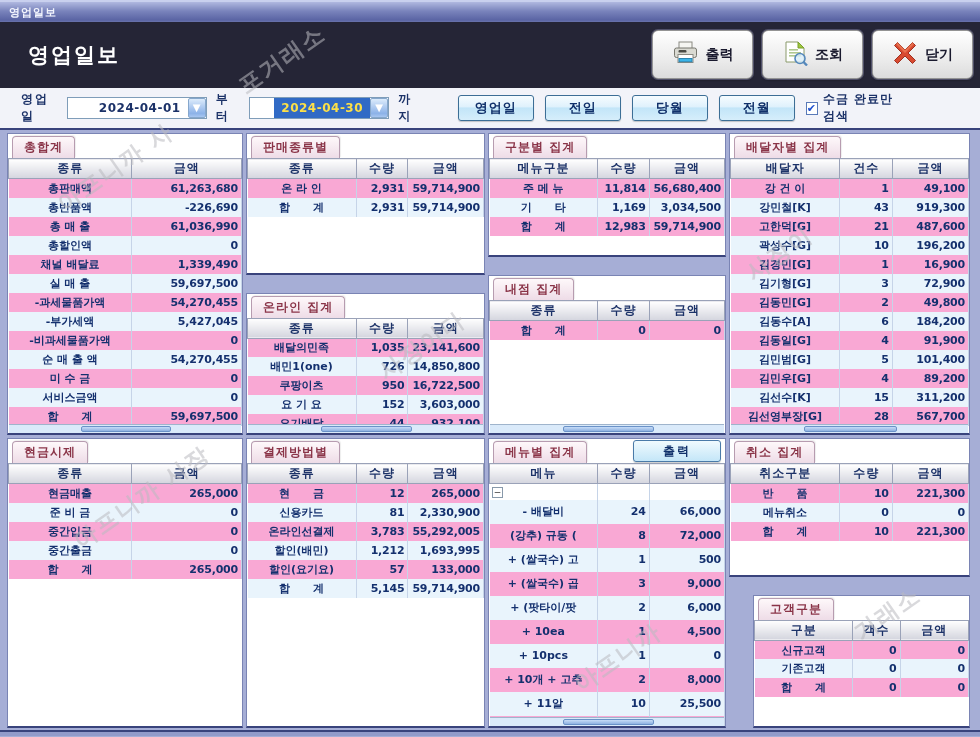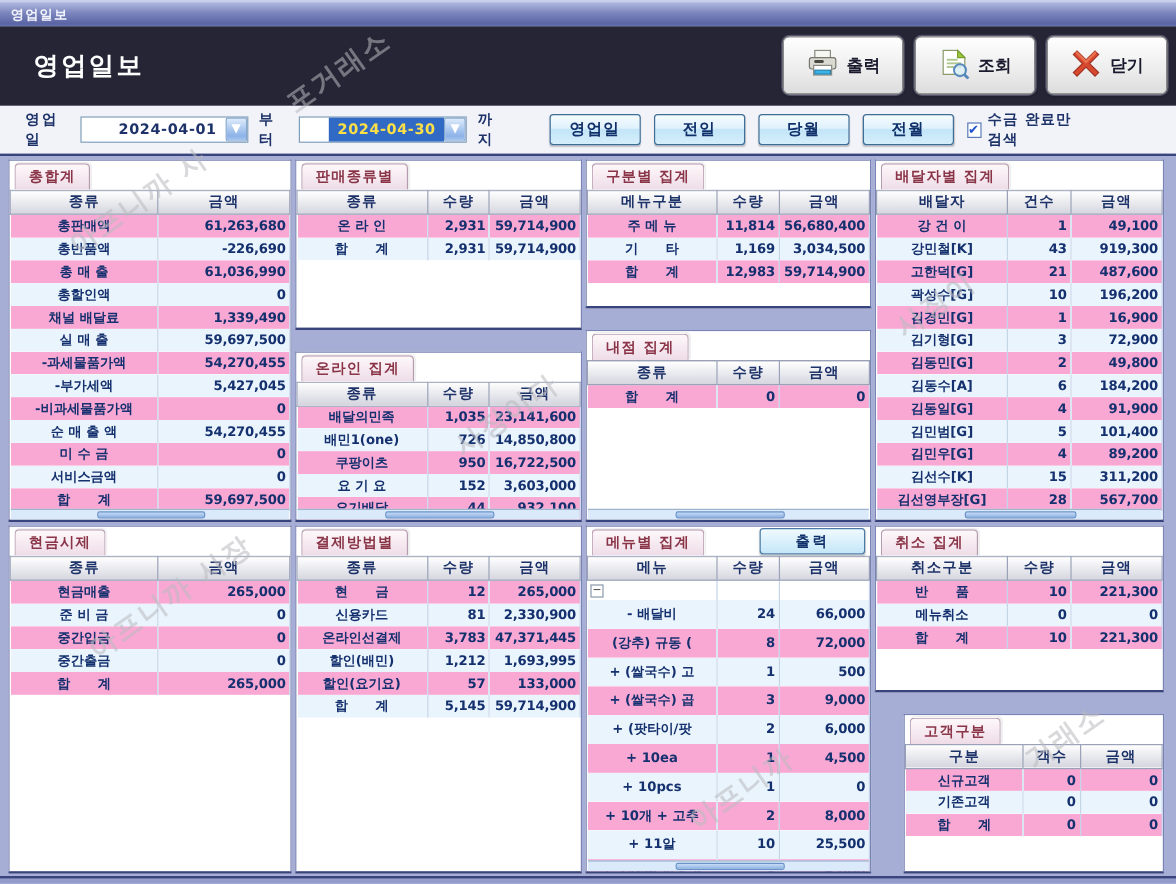--- a/index.html
+++ b/index.html
@@ -516,21 +516,21 @@
               <td class="num">265,000</td>
             </tr>
             <tr class="alt-b">
               <td class="lbl">신용카드</td>
               <td class="num">81</td>
               <td class="num">2,330,900</td>
             </tr>
             <tr class="alt-a">
               <td class="lbl">온라인선결제</td>
               <td class="num">3,783</td>
-              <td class="num">47,371,445</td>
+              <td class="num">55,292,005</td>
             </tr>
             <tr class="alt-b">
               <td class="lbl">할인(배민)</td>
               <td class="num">1,212</td>
               <td class="num">1,693,995</td>
             </tr>
             <tr class="alt-a">
               <td class="lbl">할인(요기요)</td>
               <td class="num">57</td>
               <td class="num">133,000</td>

